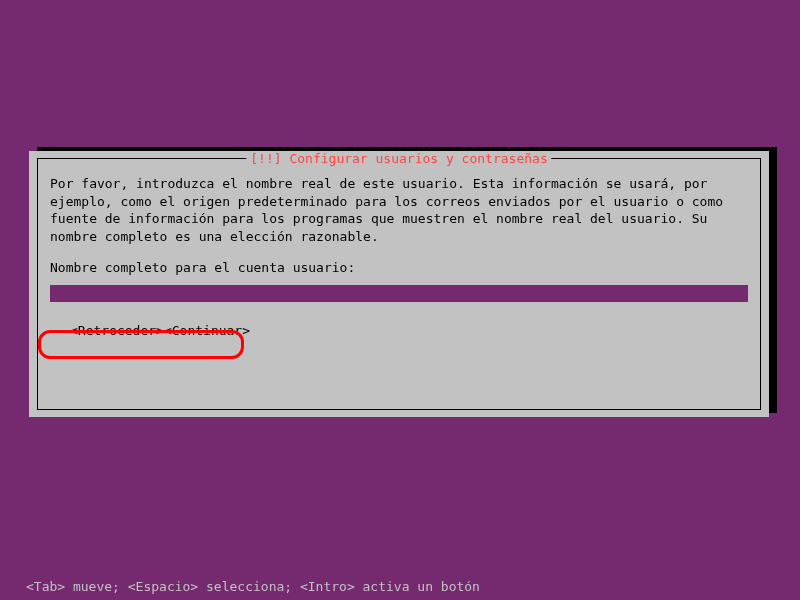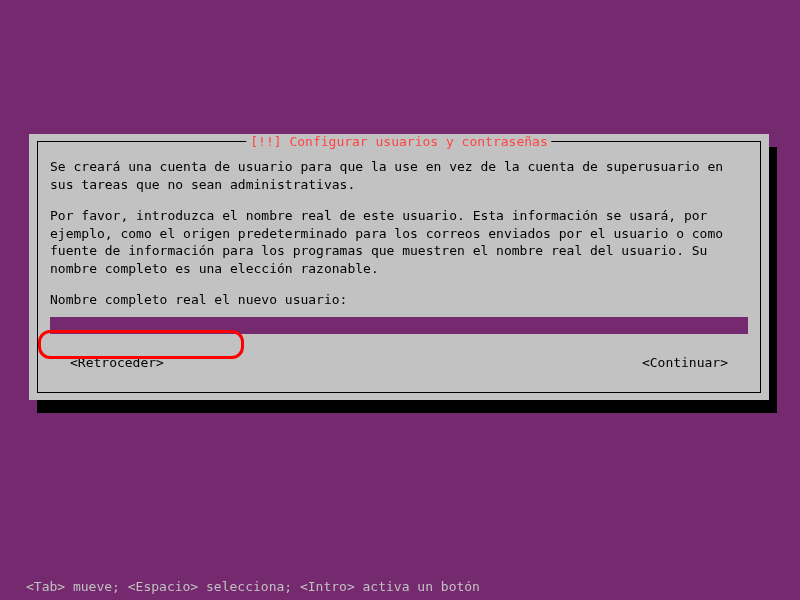--- a/index.html
+++ b/index.html
@@ -20,21 +20,21 @@
       position: absolute;
       left: 37px;
       top: 147px;
       width: 740px;
       height: 266px;
       background: #000000;
     }
     .dialog {
       position: absolute;
       left: 29px;
-      top: 134px;
+      top: 151px;
       width: 740px;
       height: 266px;
       background: #c2c2c2;
     }
     .dialog-border {
       position: absolute;
       left: 8px;
       top: 7px;
       right: 8px;
       bottom: 7px;
@@ -73,21 +73,21 @@
       left: 38px;
       top: 330px;
       width: 206px;
       height: 29px;
       border: 3px solid #ff0000;
       border-radius: 12px;
       pointer-events: none;
     }
     .button-row {
       display: flex;
-      justify-content: space-between;
+      justify-content: flex-start;
       padding: 0 20px;
     }
     .button {
       color: #000000;
       cursor: pointer;
     }
     .footer-hint {
       position: absolute;
       left: 0;
       bottom: 6px;
@@ -99,23 +99,22 @@
   </style>
 </head>
 <body>
 
 <div class="dialog-shadow"></div>
 
 <div class="dialog">
   <div class="dialog-border">
     <div class="dialog-title">[!!] Configurar usuarios y contraseñas</div>
     <div class="dialog-content">
-      <div class="para">Se creará una cuenta de usuario para que la use en vez de la cuenta de superusuario en sus tareas que no sean administrativas.</div>
       <div class="para">Por favor, introduzca el nombre real de este usuario. Esta información se usará, por ejemplo, como el origen predeterminado para los correos enviados por el usuario o como fuente de información para los programas que muestren el nombre real del usuario. Su nombre completo es una elección razonable.</div>
-      <div class="prompt-label">Nombre completo real el nuevo usuario:</div>
+      <div class="prompt-label">Nombre completo para el cuenta usuario:</div>
       <div class="input-field"></div>
       <div class="button-row">
         <span class="button">&lt;Retroceder&gt;</span>
         <span class="button">&lt;Continuar&gt;</span>
       </div>
     </div>
   </div>
 </div>
 
 <div class="highlight-oval"></div>

